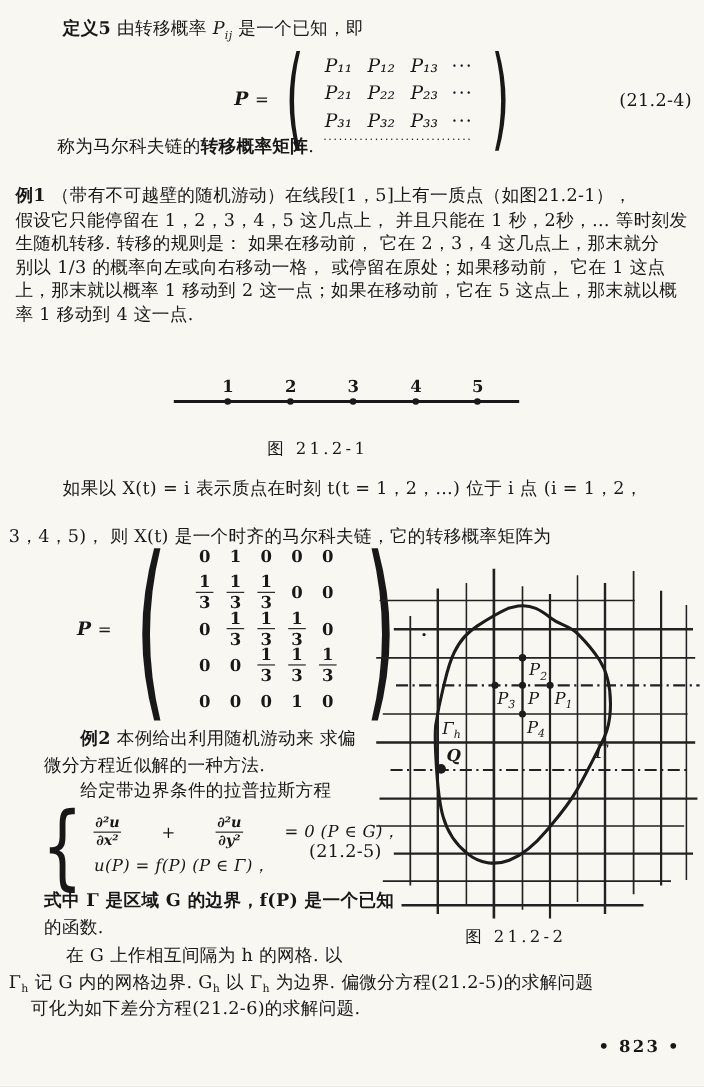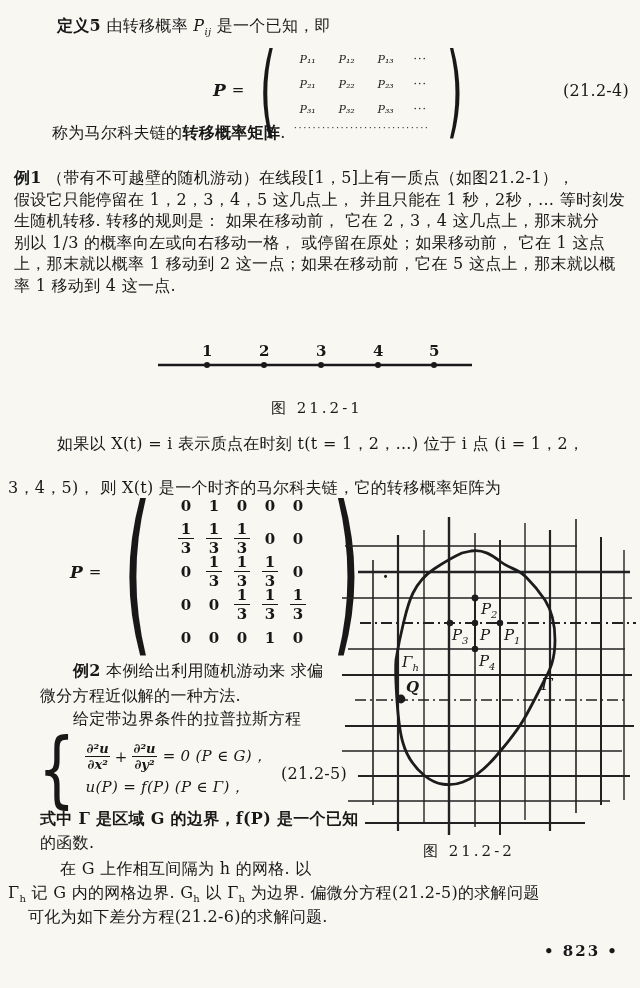--- a/index.html
+++ b/index.html
@@ -8,21 +8,21 @@
   .abs{position:absolute;}
   .t{font-size:16px;line-height:21.5px;letter-spacing:.3px;white-space:nowrap;}
   .b{font-weight:bold;}
   .it{font-style:italic;}
   sub{font-size:10px;}
   
   .mtx{display:flex;align-items:center;}
   .mgrid{display:flex;flex-direction:column;justify-content:center;}
   .mrow{display:flex;align-items:center;justify-content:center;}
   .mcell{display:inline-flex;align-items:center;justify-content:center;
-         font-style:italic;font-size:11px;}
+         font-style:italic;font-size:17px;}
   .eq4 .mcell{width:39px;height:25px;}
   .eq4 .mcell:last-child{width:30px;font-style:normal;letter-spacing:1px;}
   .eqp .mrow{height:33px;}
   .eqp .mcell{width:28px;font-style:normal;font-weight:bold;font-size:15px;}
   .frac{display:inline-flex;flex-direction:column;align-items:center;line-height:1.15;
         font-size:13px;font-weight:bold;font-style:normal;}
   .frac .den{border-top:1.3px solid #181818;padding:1px 3px 0 3px;}
   .frac .num{padding:0 3px;}
   .paren{display:inline-block;font-family:"DejaVu Sans",sans-serif;line-height:.92;
          font-weight:400;transform:scaleX(.42);transform-origin:center;}
@@ -99,21 +99,21 @@
     <span class="abs b" style="left:279px;top:0;font-size:15px;">5</span>
     <svg class="abs" style="left:0;top:16px;" width="330" height="14">
       <line x1="8" y1="7" x2="322" y2="7" stroke="#191919" stroke-width="2.6"></line>
       <circle cx="57" cy="7" r="3" fill="#191919"></circle>
       <circle cx="114" cy="7" r="3" fill="#191919"></circle>
       <circle cx="171" cy="7" r="3" fill="#191919"></circle>
       <circle cx="228" cy="7" r="3" fill="#191919"></circle>
       <circle cx="284" cy="7" r="3" fill="#191919"></circle>
     </svg>
   </div>
-  <div class="abs cap" style="left:243px;top:399px;margin-left:28px;">图  21.2-1</div>
+  <div class="abs cap" style="left:243px;top:399px;">图  21.2-1</div>
 
   <div class="abs t" style="left:57px;top:433px;">如果以 X(t) = i 表示质点在时刻 t(t = 1，2，…) 位于 i 点 (i = 1，2，</div>
   <div class="abs t" style="left:8px;top:457px;margin-top:20px;">3，4，5)， 则 X(t) 是一个时齐的马尔科夫链，它的转移概率矩阵为</div>
 
   <div class="abs mtx eqp" style="left:70px;top:488px;height:168px;">
     <span class="it" style="font-size:17px;font-weight:bold;margin-right:6px;">P</span>
     <span style="font-size:15px;margin-right:2px;">=</span>
     <span class="paren" style="font-size:176px;">(</span>
     <div class="mgrid">
         <div class="mrow">
@@ -185,21 +185,21 @@
 
   <div class="abs t" style="left:40px;top:660px;">
     <span style="margin-left:33px;"></span><span class="b">例2</span><span>  本例给出利用随机游动来 求偏</span>
   </div>
   <div class="abs t" style="left:40px;top:685px;">微分方程近似解的一种方法.</div>
   <div class="abs t" style="left:73px;top:708px;">给定带边界条件的拉普拉斯方程</div>
 
   <div class="abs" style="left:30px;top:731px;height:78px;display:flex;align-items:center;">
     <span class="paren" style="font-size:84px;transform:scaleX(.7);">{</span>
     <div style="margin-left:2px;">
-      <div style="display:flex;align-items:center;height:40px;">
+      <div style="display:flex;align-items:center;height:40px;gap:32px;">
         <span class="f2">
             <span class="num b">∂²u</span>
             <span class="den b">∂x²</span>
           </span>
         <span style="font-size:15px;margin:0 5px;">+</span>
         <span class="f2">
             <span class="num b">∂²u</span>
             <span class="den b">∂y²</span>
           </span>
         <span class="t it" style="margin-left:6px;font-size:15px;">= 0 (P ∈ G)，</span>

